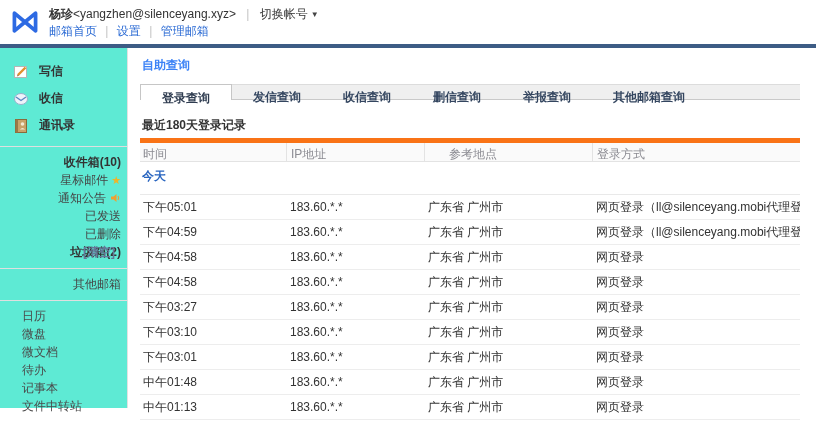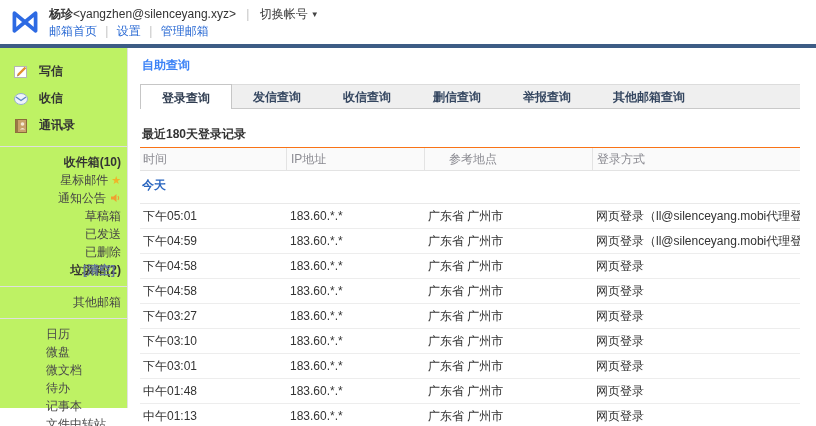--- a/index.html
+++ b/index.html
@@ -17,43 +17,43 @@
   .acct-line1 { color:#333; }
   .acct-name { font-weight:bold; }
   .pipe { color:#c4c4c4; margin:0 7px; }
   .switch { color:#333; cursor:pointer; }
   .arrow-down { font-size:8px; color:#444; margin-left:3px; vertical-align:1px; }
   .acct-line2 a { color:#2a6ad4; text-decoration:none; cursor:pointer; }
   .acct-line2 .pipe { margin:0 5px; }
   .navybar { height:4px; background:#3d5c85; }
   
   .layout { display:flex; height:378px; }
-  .sidebar { width:128px; flex:0 0 auto; background:#bef264; border-right:1px solid #e2e2e2; height:360px; padding-top:10px; }
+  .sidebar { width:128px; flex:0 0 auto; background:#5eead4; border-right:1px solid #e2e2e2; height:360px; padding-top:10px; }
   .main { flex:1; padding:4px 16px 0 12px; min-width:0; }
   
   .compose-item { display:flex; align-items:center; padding:5px 0 5px 14px; font-weight:bold; color:#333; cursor:pointer; }
   .compose-item .ic { width:16px; height:14px; margin-right:9px; flex:0 0 auto; }
   .side-divider { border-top:1px solid #dfdfdf; margin:7px 0 6px; }
   .folder { position:relative; padding:2px 6px 2px 14px; line-height:14px; color:#454545; cursor:pointer; white-space:nowrap;text-align:right; }
   .folder.bold { font-weight:bold; color:#333; }
   .star-ic { color:#f0b429; font-size:11px; margin-left:3px; }
   .star-ic::after { content:"\2605"; }
   .speaker-ic { margin-left:4px; vertical-align:-1px; }
   .clear-link { position:absolute; right:12px; top:2px; color:#667799; cursor:pointer; }
-  .app-item { padding:2px 6px 2px 10px; line-height:14px; color:#4a4a4a; cursor:pointer;margin-left:36px; }
+  .app-item { padding:2px 6px 2px 22px; line-height:14px; color:#4a4a4a; cursor:pointer; }
   
   .main-title { font-weight:bold; color:#3b82f6; padding:5px 2px 10px; }
-  .tabs { display:flex; background:#efefef; border-top:1px solid #dcdcdc; border-bottom:1px solid #c9c9c9; height:25px; }
+  .tabs { display:flex; background:#efefef; border-top:1px solid #dcdcdc; border-bottom:1px solid #c9c9c9; height:16px; }
   .tab { padding:0 21px; line-height:25px; font-weight:bold; color:#33455f; cursor:pointer; }
   .tab.active {
     background:#fff; border:1px solid #c6c6c6; border-bottom:none;
     margin:-1px 0 -1px 0; line-height:27px; color:#2f3c50;
   }
   .section-title { font-weight:bold; color:#333; margin:17px 0 4px; padding-left:2px; }
-  .thead { display:flex; background:#fafafa; border-top:1px solid #f97316; border-bottom:1px solid #e3e3e3; color:#8b8b92; height:24px; line-height:23px; }
+  .thead { display:flex; background:#fafafa; border-top:5px solid #f97316; border-bottom:1px solid #e3e3e3; color:#8b8b92; height:24px; line-height:23px; }
   .th { padding-left:4px; border-left:1px solid #e3e3e3; }
   .th:first-child { border-left:none; padding-left:3px; }
   .c-time { width:146px; } .c-ip { width:138px; } .c-loc { width:168px;padding-left:24px; } .c-method { flex:1; }
   .group-row { color:#2a66c0; font-weight:bold; padding:6px 2px 9px; border-bottom:1px solid #e9e9e9; }
   .tr { display:flex; height:25px; line-height:25px; border-bottom:1px solid #ededed; color:#333; }
   .td { padding-left:4px; white-space:nowrap; overflow:hidden; }
   .td:first-child { padding-left:3px; }
   .redbox { position:relative; display:inline-block; }
   .redbox::after { content:""; position:absolute; left:-7px; right:-9px; top:-4px; bottom:-4px; border:3px solid #e0241c; pointer-events:none; }
 </style>
@@ -111,21 +111,20 @@
     </div>
 
     <div class="side-divider"></div>
 
     <div class="folder bold"><span>收件箱(10)</span></div>
     <div class="folder"><span>星标邮件</span><span class="star-ic"></span></div>
     <div class="folder"><span>通知公告</span><svg class="speaker-ic" width="11" height="10" viewBox="0 0 11 10">
           <path d="M1 3.5 L3.5 3.5 L6.5 1 L6.5 9 L3.5 6.5 L1 6.5 Z" fill="#f0a030"></path>
           <path d="M8 3 Q9.5 5 8 7" fill="none" stroke="#f0a030" stroke-width="1.2"></path>
         </svg></div>
-    <div class="folder"><span>草稿箱</span></div>
     <div class="folder"><span>已发送</span></div>
     <div class="folder"><span>已删除</span></div>
     <div class="folder bold"><span>垃圾箱(2)</span><span class="clear-link">[清空]</span></div>
 
     <div class="side-divider"></div>
 
     <div class="folder"><span>其他邮箱</span></div>
 
     <div class="side-divider"></div>
 

